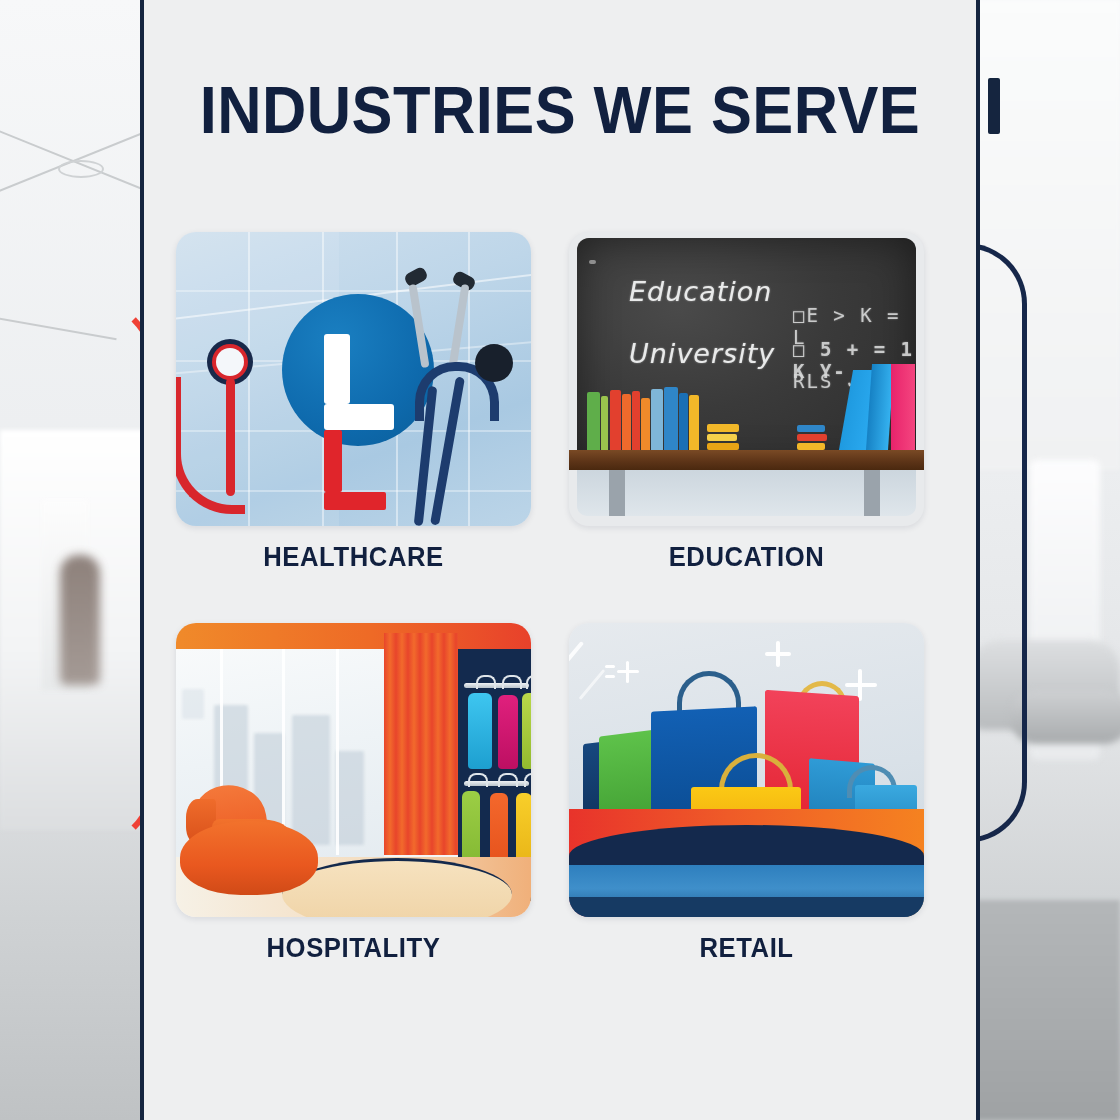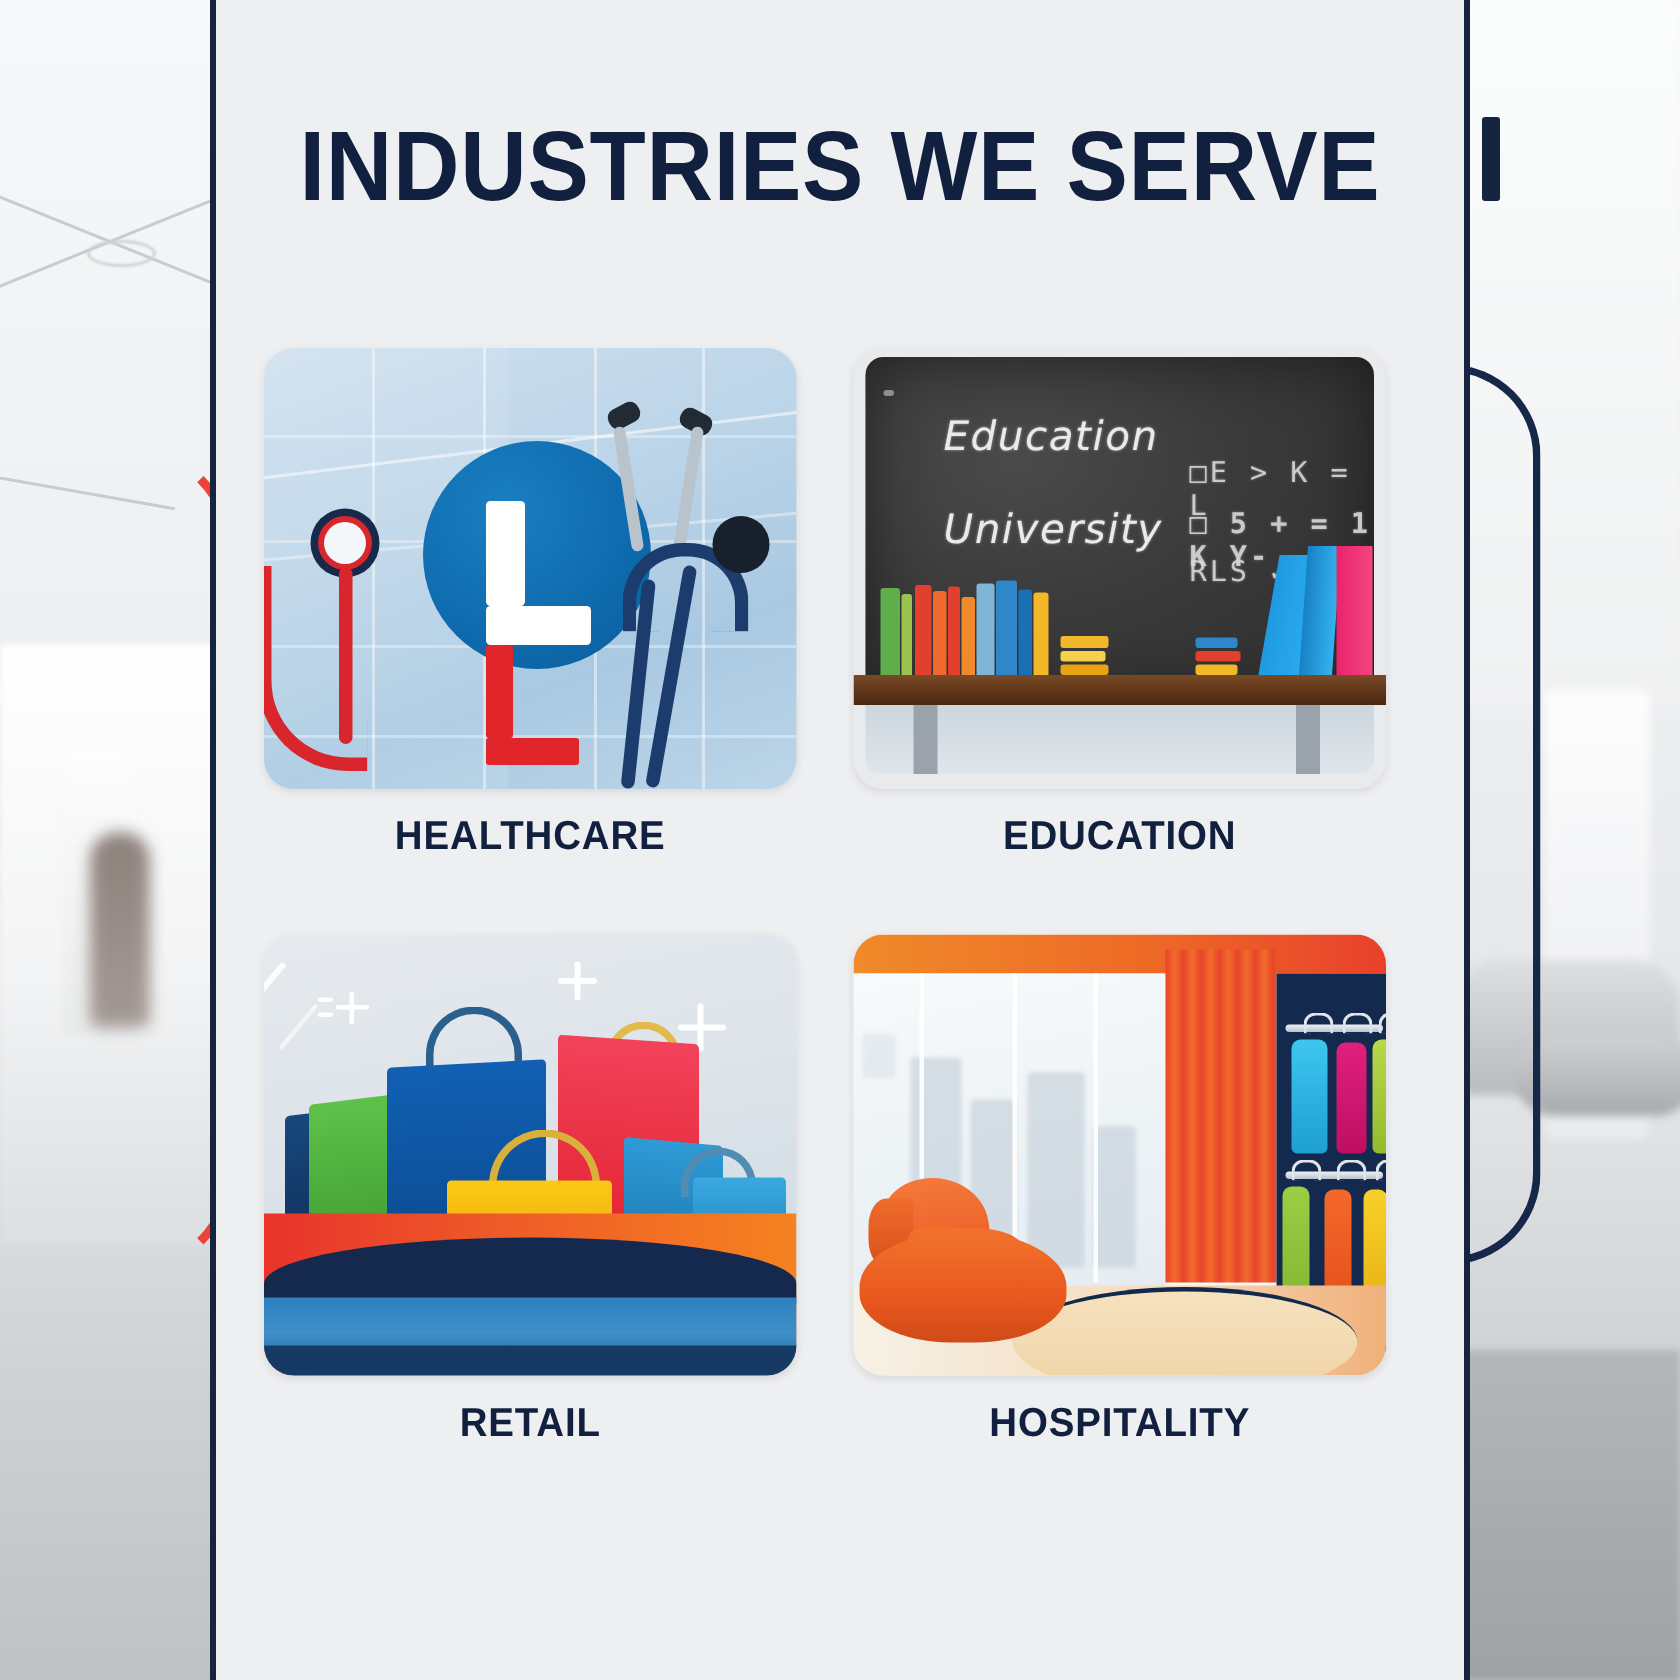--- a/index.html
+++ b/index.html
@@ -283,20 +283,73 @@
             <div class="leg l"></div>
             <div class="leg r"></div>
           </div>
           <div class="cap">EDUCATION</div>
         </div>
       </div>
 
       <div class="row row2">
 
         <div class="cell">
+          <div class="card hs">
+            <div class="hs-top"></div>
+
+            <div class="window">
+              <div class="sky-b" style="left:38px;top:56px;width:34px;height:140px;"></div>
+              <div class="sky-b" style="left:78px;top:84px;width:30px;height:112px;"></div>
+              <div class="sky-b" style="left:116px;top:66px;width:38px;height:130px;"></div>
+              <div class="sky-b" style="left:160px;top:102px;width:28px;height:94px;"></div>
+              <div class="sky-b" style="left:6px;top:40px;width:22px;height:30px;opacity:.5"></div>
+            </div>
+            <div class="mull" style="left:44px;"></div>
+            <div class="mull" style="left:106px;"></div>
+            <div class="mull" style="left:160px;"></div>
+
+            <div class="curtain"></div>
+
+            <div class="closet">
+              <div class="rail" style="top:34px;"></div>
+              <div class="hanger" style="left:18px;top:26px;"></div>
+              <div class="hanger" style="left:44px;top:26px;"></div>
+              <div class="hanger" style="left:68px;top:26px;"></div>
+              <div class="garment" style="left:10px;top:44px;width:24px;height:76px;background:linear-gradient(180deg,#3ec6f0,#1d9fd0);"></div>
+              <div class="garment" style="left:40px;top:46px;width:20px;height:74px;background:linear-gradient(180deg,#e0207d,#bd0f62);"></div>
+              <div class="garment" style="left:64px;top:44px;width:22px;height:76px;background:linear-gradient(180deg,#b9d84a,#93bb2f);"></div>
+
+              <div class="rail" style="top:132px;"></div>
+              <div class="hanger" style="left:10px;top:124px;"></div>
+              <div class="hanger" style="left:40px;top:124px;"></div>
+              <div class="hanger" style="left:66px;top:124px;"></div>
+              <div class="garment" style="left:4px;top:142px;width:18px;height:104px;background:linear-gradient(180deg,#9cce45,#7ab02c);"></div>
+              <div class="garment" style="left:32px;top:144px;width:18px;height:100px;background:linear-gradient(180deg,#f4682c,#e04a17);"></div>
+              <div class="garment" style="left:58px;top:144px;width:16px;height:100px;background:linear-gradient(180deg,#f8cf2a,#e3ab10);"></div>
+
+            </div>
+
+            <div class="floor"></div>
+            <div class="rug"></div>
+
+            <div class="chair">
+              <div style="position:absolute;left:18px;top:162px;width:72px;height:64px;border-radius:50% 60% 8px 40%;
+                 background:linear-gradient(180deg,#f4783a,#ec5a22);transform:rotate(-8deg);"></div>
+              <div style="position:absolute;left:10px;top:176px;width:30px;height:46px;border-radius:40% 10% 10px 40%;
+                 background:linear-gradient(180deg,#ef6c2b,#d9501a);"></div>
+              <div style="position:absolute;left:36px;top:196px;width:76px;height:30px;border-radius:8px 40% 40% 20px;
+                 background:linear-gradient(180deg,#f2722c,#e05a1d);"></div>
+              <div style="position:absolute;left:56px;top:222px;width:8px;height:14px;background:#b9461a;"></div>
+            </div>
+            <div class="ottoman"></div>
+          </div>
+          <div class="cap">HOSPITALITY</div>
+        </div>
+
+        <div class="cell">
           <div class="card rt">
 
             <div class="sparkle" style="left:196px;top:18px;">
               <div class="v" style="left:11px;top:0;width:4px;height:26px;"></div>
               <div class="v" style="left:0;top:11px;width:26px;height:4px;"></div>
             </div>
             <div class="sparkle" style="left:276px;top:46px;">
               <div class="v" style="left:13px;top:0;width:4px;height:32px;"></div>
               <div class="v" style="left:0;top:14px;width:32px;height:4px;"></div>
             </div>
@@ -325,73 +378,20 @@
             <div class="handle" style="left:150px;top:130px;width:64px;height:48px;border-width:5px;border-color:#d9b03c;"></div>
             <div class="bag" style="left:122px;top:164px;width:110px;height:54px;background:linear-gradient(180deg,#fbc915,#f0a80c);"></div>
 
             <div class="counter"></div>
             <div class="counter-lip"></div>
             <div class="counter-bot"></div>
             <div class="counter-bot2"></div>
           </div>
           <div class="cap">RETAIL</div>
         </div>
-
-        <div class="cell">
-          <div class="card hs">
-            <div class="hs-top"></div>
-
-            <div class="window">
-              <div class="sky-b" style="left:38px;top:56px;width:34px;height:140px;"></div>
-              <div class="sky-b" style="left:78px;top:84px;width:30px;height:112px;"></div>
-              <div class="sky-b" style="left:116px;top:66px;width:38px;height:130px;"></div>
-              <div class="sky-b" style="left:160px;top:102px;width:28px;height:94px;"></div>
-              <div class="sky-b" style="left:6px;top:40px;width:22px;height:30px;opacity:.5"></div>
-            </div>
-            <div class="mull" style="left:44px;"></div>
-            <div class="mull" style="left:106px;"></div>
-            <div class="mull" style="left:160px;"></div>
-
-            <div class="curtain"></div>
-
-            <div class="closet">
-              <div class="rail" style="top:34px;"></div>
-              <div class="hanger" style="left:18px;top:26px;"></div>
-              <div class="hanger" style="left:44px;top:26px;"></div>
-              <div class="hanger" style="left:68px;top:26px;"></div>
-              <div class="garment" style="left:10px;top:44px;width:24px;height:76px;background:linear-gradient(180deg,#3ec6f0,#1d9fd0);"></div>
-              <div class="garment" style="left:40px;top:46px;width:20px;height:74px;background:linear-gradient(180deg,#e0207d,#bd0f62);"></div>
-              <div class="garment" style="left:64px;top:44px;width:22px;height:76px;background:linear-gradient(180deg,#b9d84a,#93bb2f);"></div>
-
-              <div class="rail" style="top:132px;"></div>
-              <div class="hanger" style="left:10px;top:124px;"></div>
-              <div class="hanger" style="left:40px;top:124px;"></div>
-              <div class="hanger" style="left:66px;top:124px;"></div>
-              <div class="garment" style="left:4px;top:142px;width:18px;height:104px;background:linear-gradient(180deg,#9cce45,#7ab02c);"></div>
-              <div class="garment" style="left:32px;top:144px;width:18px;height:100px;background:linear-gradient(180deg,#f4682c,#e04a17);"></div>
-              <div class="garment" style="left:58px;top:144px;width:16px;height:100px;background:linear-gradient(180deg,#f8cf2a,#e3ab10);"></div>
-
-            </div>
-
-            <div class="floor"></div>
-            <div class="rug"></div>
-
-            <div class="chair">
-              <div style="position:absolute;left:18px;top:162px;width:72px;height:64px;border-radius:50% 60% 8px 40%;
-                 background:linear-gradient(180deg,#f4783a,#ec5a22);transform:rotate(-8deg);"></div>
-              <div style="position:absolute;left:10px;top:176px;width:30px;height:46px;border-radius:40% 10% 10px 40%;
-                 background:linear-gradient(180deg,#ef6c2b,#d9501a);"></div>
-              <div style="position:absolute;left:36px;top:196px;width:76px;height:30px;border-radius:8px 40% 40% 20px;
-                 background:linear-gradient(180deg,#f2722c,#e05a1d);"></div>
-              <div style="position:absolute;left:56px;top:222px;width:8px;height:14px;background:#b9461a;"></div>
-            </div>
-            <div class="ottoman"></div>
-          </div>
-          <div class="cap">HOSPITALITY</div>
-        </div>
       </div>
     </div>
   </div>
 
   <div class="rule-left"></div>
   <div class="rule-right"></div>
   <div class="rule-tick"></div>
 </div>
 
 </body></html>

